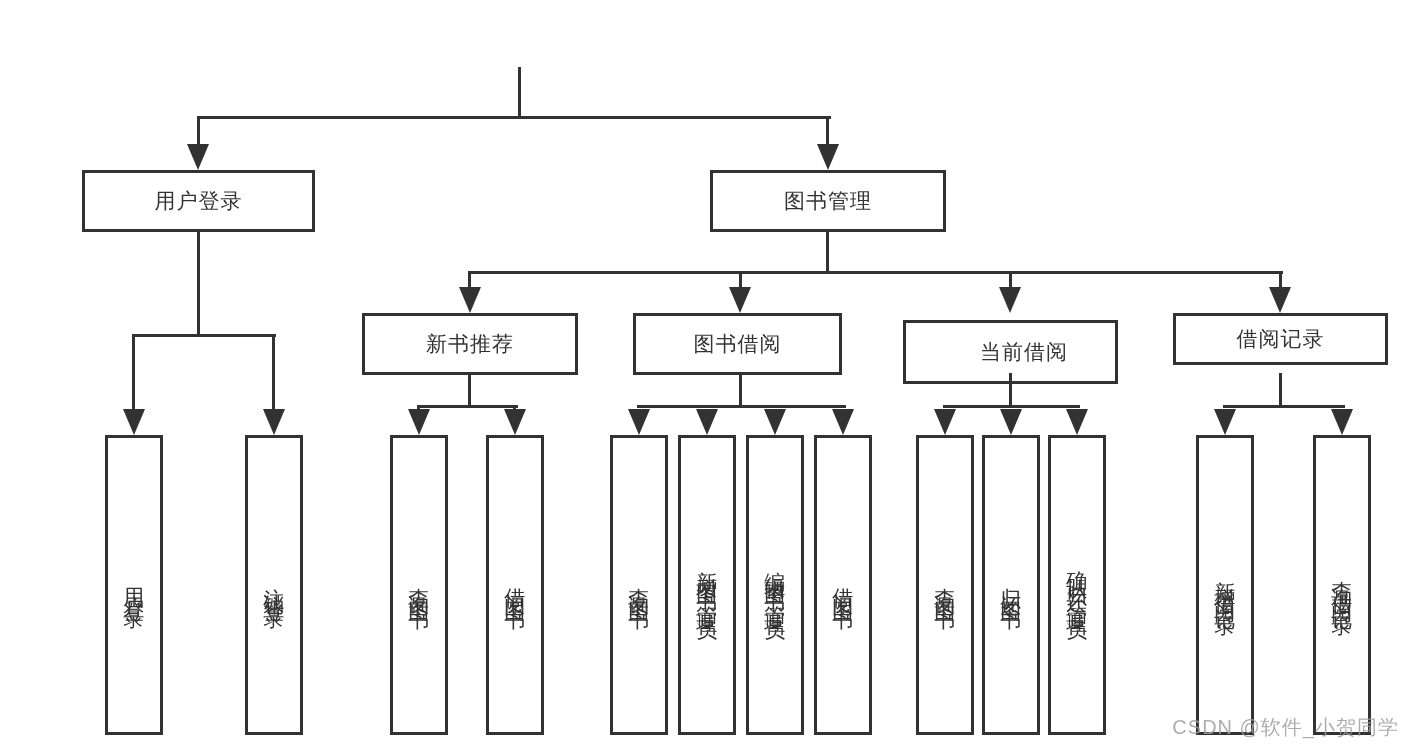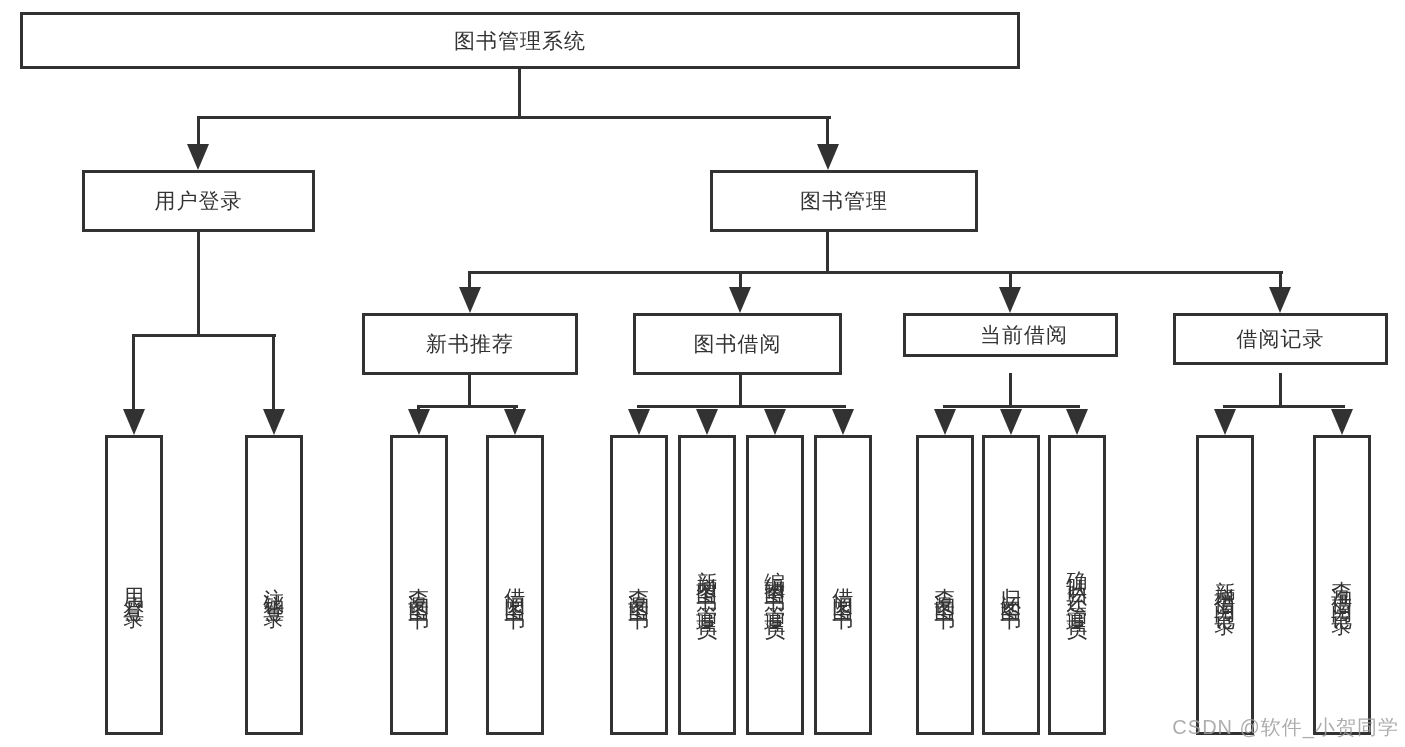--- a/index.html
+++ b/index.html
@@ -28,35 +28,32 @@
   .watermark {
     position:absolute; top:714px; right:6px; z-index:9;
     font-size:20px; color:#9f9f9f; opacity:.85; letter-spacing:1px; white-space:nowrap;
   }
 </style>
 </head>
 <body>
 
 <div id="canvas">
 
-  <div class="box hbox" style="left:20px;top:12px;width:1000px;height:57px;">
-    <span>图书管理系统</span>
-  </div>
 
   <div class="vl" style="left:518px;top:67px;height:51px;"></div>
   <div class="hl" style="left:197px;top:116px;width:634px;"></div>
   <div class="vl" style="left:197px;top:116px;height:32px;"></div>
   <div class="arr" style="left:187px;top:144px;"></div>
   <div class="vl" style="left:826px;top:116px;height:32px;"></div>
   <div class="arr" style="left:817px;top:144px;"></div>
 
   <div class="box hbox" style="left:82px;top:170px;width:233px;height:62px;">
     <span>用户登录</span>
   </div>
-  <div class="box hbox" style="left:710px;top:170px;width:268px;height:62px;text-align:center;">
+  <div class="box hbox" style="left:710px;top:170px;width:236px;height:62px;text-align:center;">
     <span>图书管理</span>
   </div>
 
   <div class="vl" style="left:197px;top:230px;height:106px;"></div>
   <div class="hl" style="left:132px;top:334px;width:144px;"></div>
   <div class="vl" style="left:132px;top:334px;height:76px;"></div>
   <div class="arr" style="left:123px;top:409px;"></div>
   <div class="vl" style="left:272px;top:334px;height:76px;"></div>
   <div class="arr" style="left:263px;top:409px;"></div>
 
@@ -70,21 +67,21 @@
   <div class="arr" style="left:999px;top:287px;"></div>
   <div class="vl" style="left:1279px;top:271px;height:20px;"></div>
   <div class="arr" style="left:1269px;top:287px;"></div>
 
   <div class="box hbox" style="left:362px;top:313px;width:216px;height:62px;">
     <span>新书推荐</span>
   </div>
   <div class="box hbox" style="left:633px;top:313px;width:209px;height:62px;">
     <span>图书借阅</span>
   </div>
-  <div class="box hbox" style="left:903px;top:313px;width:215px;height:44px;padding-left:27px;">
+  <div class="box hbox" style="left:903px;top:320px;width:215px;height:64px;padding-left:27px;">
     <span>当前借阅</span>
   </div>
   <div class="box hbox" style="left:1173px;top:313px;width:215px;height:52px;">
     <span>借阅记录</span>
   </div>
 
   <div class="vl" style="left:468px;top:373px;height:35px;"></div>
   <div class="hl" style="left:417px;top:405px;width:101px;"></div>
   <div class="vl" style="left:417px;top:405px;height:9px;"></div>
   <div class="arr" style="left:408px;top:409px;"></div>

